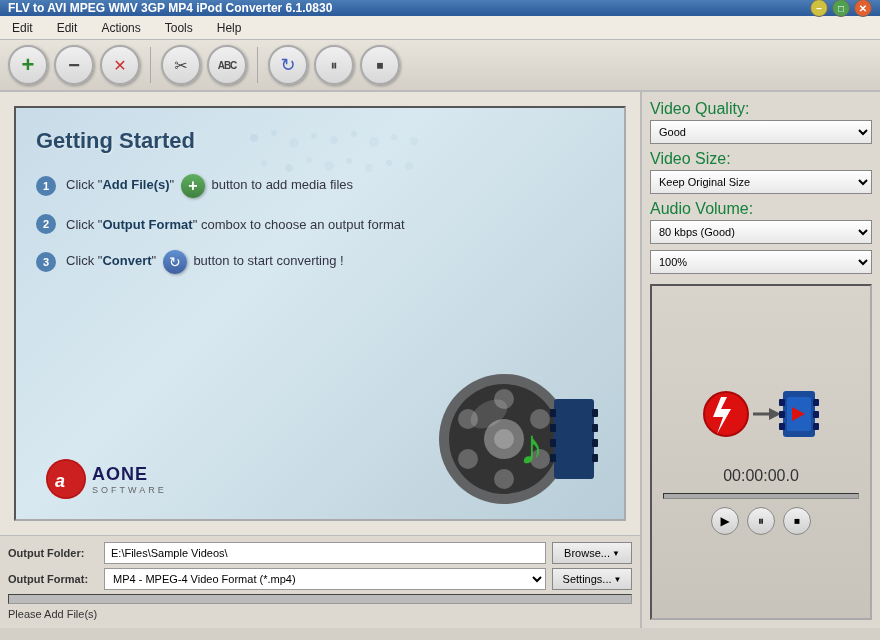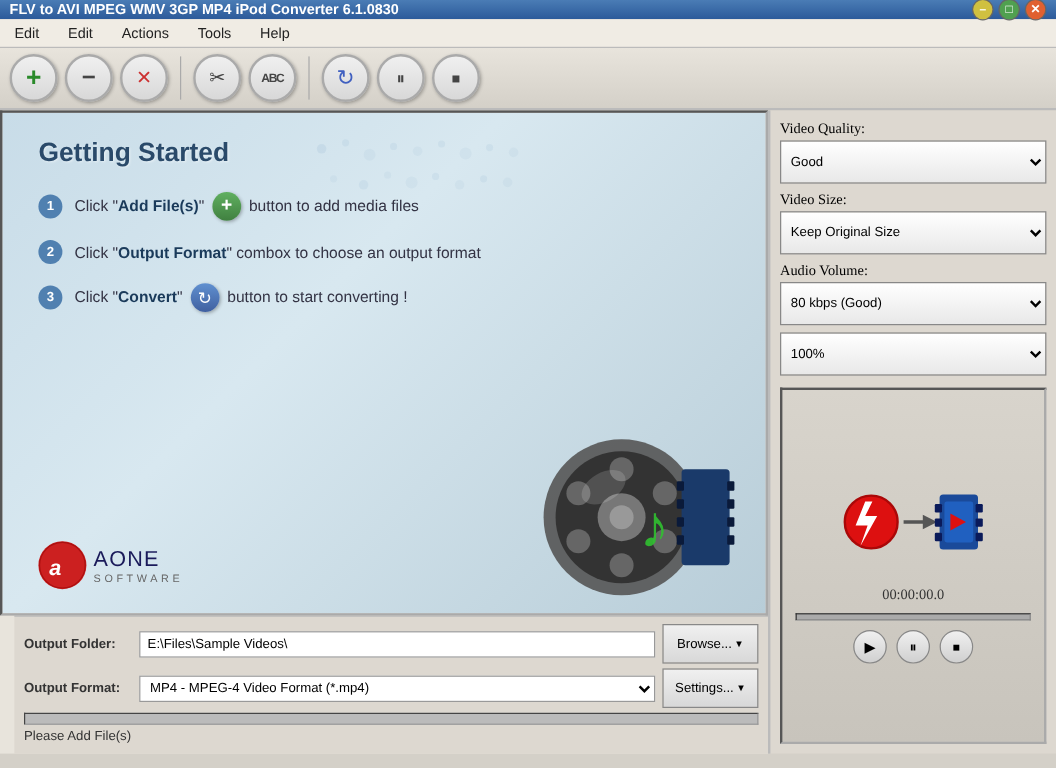--- a/index.html
+++ b/index.html
@@ -92,25 +92,25 @@
       flex: 1;
       display: flex;
       flex-direction: column;
       background: #e8e4dc;
     }
 
     
     #getting-started {
       flex: 1;
       background: linear-gradient(135deg, #c8dce8 0%, #d8e8f0 40%, #b8cdd8 100%);
-      padding: 20px 30px;
+      padding: 20px 20px;
       position: relative;
       overflow: hidden;
       border: 2px inset #aaa;
-      margin: 0;
+      margin: 14px;
     }
 
     #gs-title {
       font-size: 22px;
       font-weight: bold;
       color: #2a4a6a;
       margin-bottom: 20px;
       text-shadow: 1px 1px 2px rgba(255,255,255,0.5);
     }
 
@@ -160,21 +160,20 @@
       font-size: 16px;
       font-weight: bold;
       font-style: italic;
     }
 
     
     #bottom-controls {
       background: #ddd8d0;
       padding: 6px 8px;
       border-top: 1px solid #bbb;
-      margin-left: 12px;
     }
     .ctrl-row {
       display: flex;
       align-items: center;
       margin-bottom: 4px;
       gap: 6px;
     }
     .ctrl-label {
       width: 90px;
       font-size: 11px;
@@ -183,21 +182,21 @@
     }
     .ctrl-input {
       flex: 1;
       height: 22px;
       border: 1px solid #999;
       background: white;
       padding: 2px 6px;
       font-size: 11px;
     }
     .ctrl-btn {
-      width: 80px; height: 33px;
+      width: 80px; height: 22px;
       border: 1px solid #888;
       background: linear-gradient(to bottom, #f0f0f0, #d8d8d8);
       font-size: 11px;
       cursor: pointer;
       display: flex; align-items: center; justify-content: center;
       gap: 2px;
     }
     .ctrl-select {
       flex: 1;
       height: 22px;
@@ -222,28 +221,27 @@
     #right-panel {
       width: 240px;
       background: #ddd8d0;
       border-left: 2px solid #bbb;
       display: flex;
       flex-direction: column;
       padding: 8px;
       gap: 6px;
     }
     .right-label {
-      font-size: 12px;
-      color: #000000;
+      font-size: 16px;
+      color: #15803d;
       margin-bottom: 2px;
-      font-family: Liberation Serif, serif;
     }
     .right-select {
       width: 100%;
-      height: 36px;
+      height: 24px;
       border: 1px solid #888;
       background: linear-gradient(to bottom, #fff, #e8e8e8);
       font-size: 11px;
       padding: 0 4px;
     }
 
     
     #preview-panel {
       flex: 1;
       background: linear-gradient(to bottom, #d8d4cc, #c8c4bc);
@@ -256,23 +254,23 @@
       margin-top: 4px;
     }
     #preview-image {
       width: 120px;
       height: 90px;
       display: flex;
       align-items: center;
       justify-content: center;
     }
     #preview-time {
-      font-size: 12px;
+      font-size: 16px;
       color: #333;
-      font-family: Liberation Serif, serif;
+      font-family: Liberation Sans, sans-serif;
     }
     #preview-seekbar {
       width: 90%;
       height: 6px;
       background: #aaa;
       border: 1px inset #888;
     }
     #preview-controls {
       display: flex;
       gap: 8px;
@@ -415,21 +413,21 @@
       </div>
 
       <div id="aone-logo">
         <div class="aone-icon">
           <svg width="40" height="40" viewBox="0 0 40 40">
             <circle cx="20" cy="20" r="19" fill="#cc2020" stroke="#aa1010" stroke-width="1"></circle>
             <text x="9" y="28" font-size="18" fill="white" font-style="italic" font-weight="bold">a</text>
           </svg>
         </div>
         <div>
-          <div style="font-size:18px;font-weight:normal;color:#1a1a5a;letter-spacing:1px;">AONE</div>
+          <div style="font-size:18px;font-weight:bold;color:#1a1a5a;letter-spacing:1px;">AONE</div>
           <div style="font-size:9px;color:#666;letter-spacing:3px;">SOFTWARE</div>
         </div>
       </div>
     </div>
 
     <div id="bottom-controls">
       <div class="ctrl-row">
         <div class="ctrl-label">Output Folder:</div>
         <input class="ctrl-input" type="text" value="E:\Files\Sample Videos\" style="">
         <button class="ctrl-btn">

